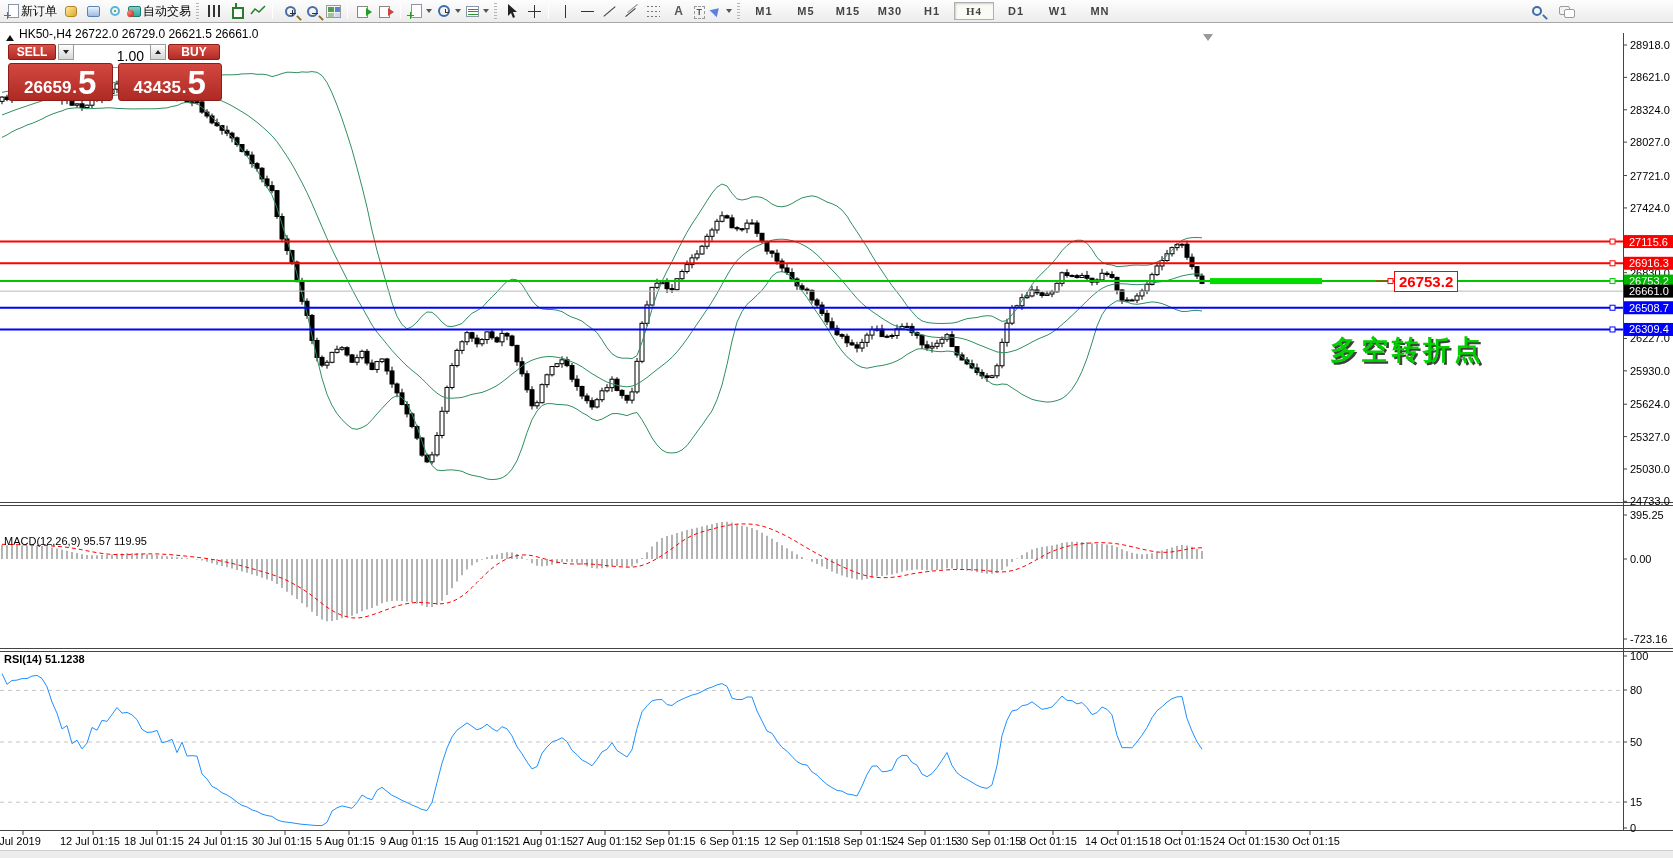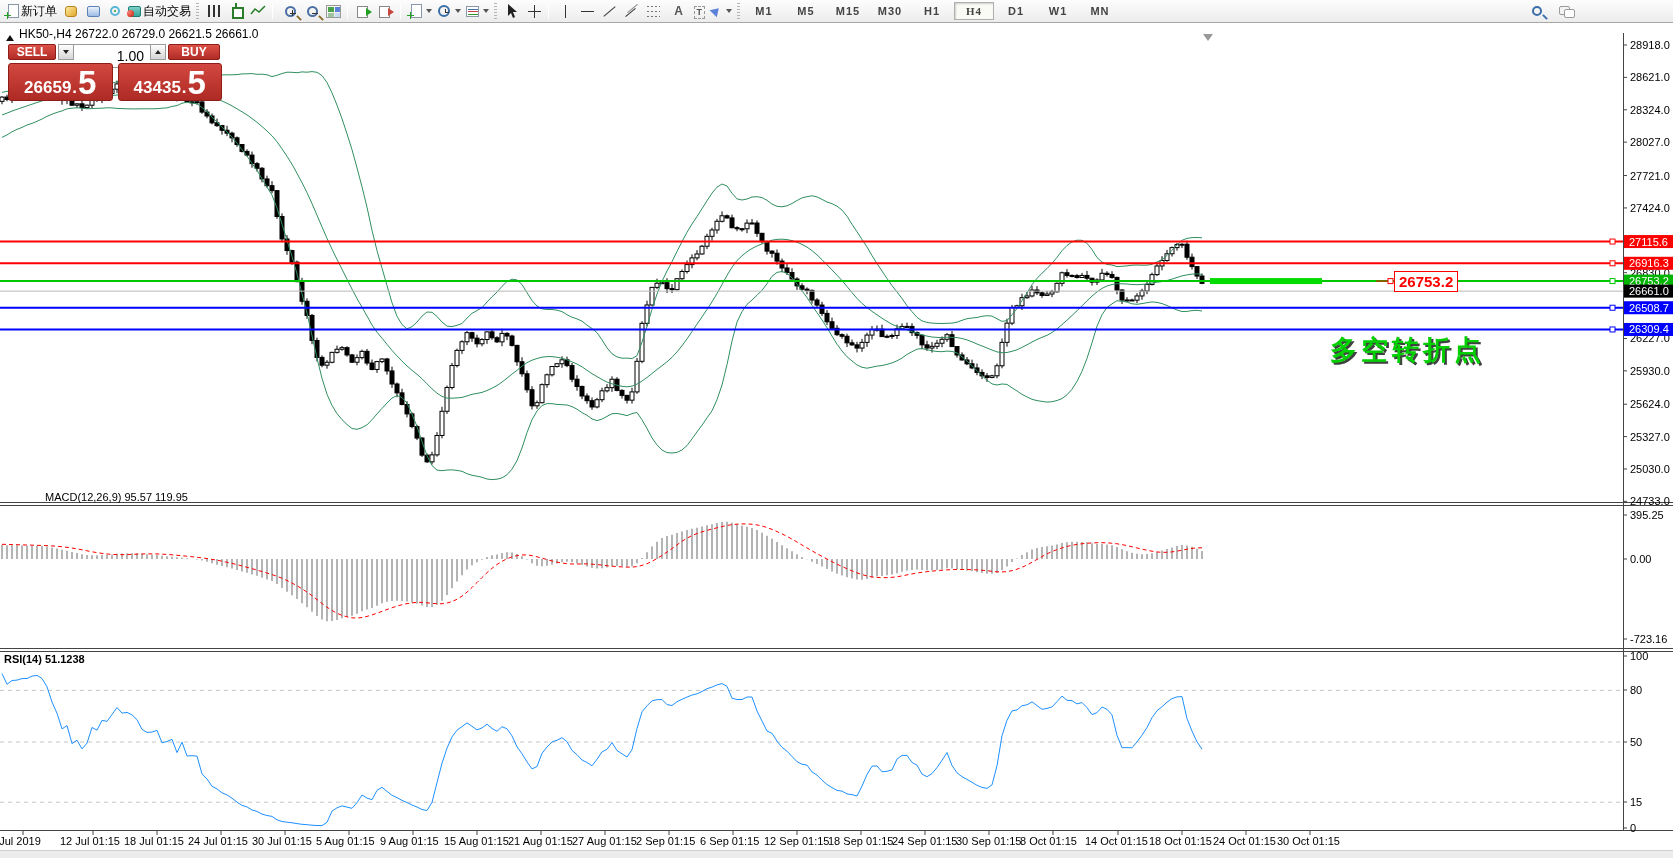--- a/index.html
+++ b/index.html
@@ -103,21 +103,21 @@
   .lot-input{width:76px;border:1px solid #9a9a9a;border-left:none;border-right:none;text-align:right;
     font-size:14px;padding:0 6px 0 14px;font-family:"Liberation Sans",sans-serif;height:24px;}
   .tp-row2{display:flex;margin-top:3px;gap:5px;height:38px;}
   .price-box{flex:1;background:linear-gradient(#d24840,#ae2a24);border:1px solid #8f1d17;border-radius:3px;
     color:#fff;display:flex;align-items:flex-end;justify-content:center;padding-bottom:4px;}
   .price-main{font-size:17px;font-weight:bold;line-height:1;}
   .price-sep{font-size:17px;font-weight:bold;line-height:1;margin:0 1px;}
   .price-pip{font-size:33px;font-weight:bold;line-height:.8;}
 
   .ind-label{position:absolute;left:4px;font-size:11px;color:#000;z-index:3;}
-  .macd-label{top:468px;margin-left:41px;}
+  .macd-label{top:512px;}
   .rsi-label{top:630px;font-weight:bold;}
 
   .price-flag{position:absolute;left:1394px;top:248px;z-index:4;border:1px solid #ff0000;background:#fff;
     color:#ff0000;font-size:15px;font-weight:bold;padding:0 4px;line-height:19px;}
   .turning-note{position:absolute;left:1330px;top:309px;z-index:4;font-size:27px;font-weight:bold;
     color:#00d000;text-shadow:2px 2px 0 #404040;letter-spacing:4px;white-space:nowrap;}
 
   .status-bar{height:8px;width:1673px;background:#ececec;border-top:1px solid #cfcfcf;}
 </style>
 </head>

